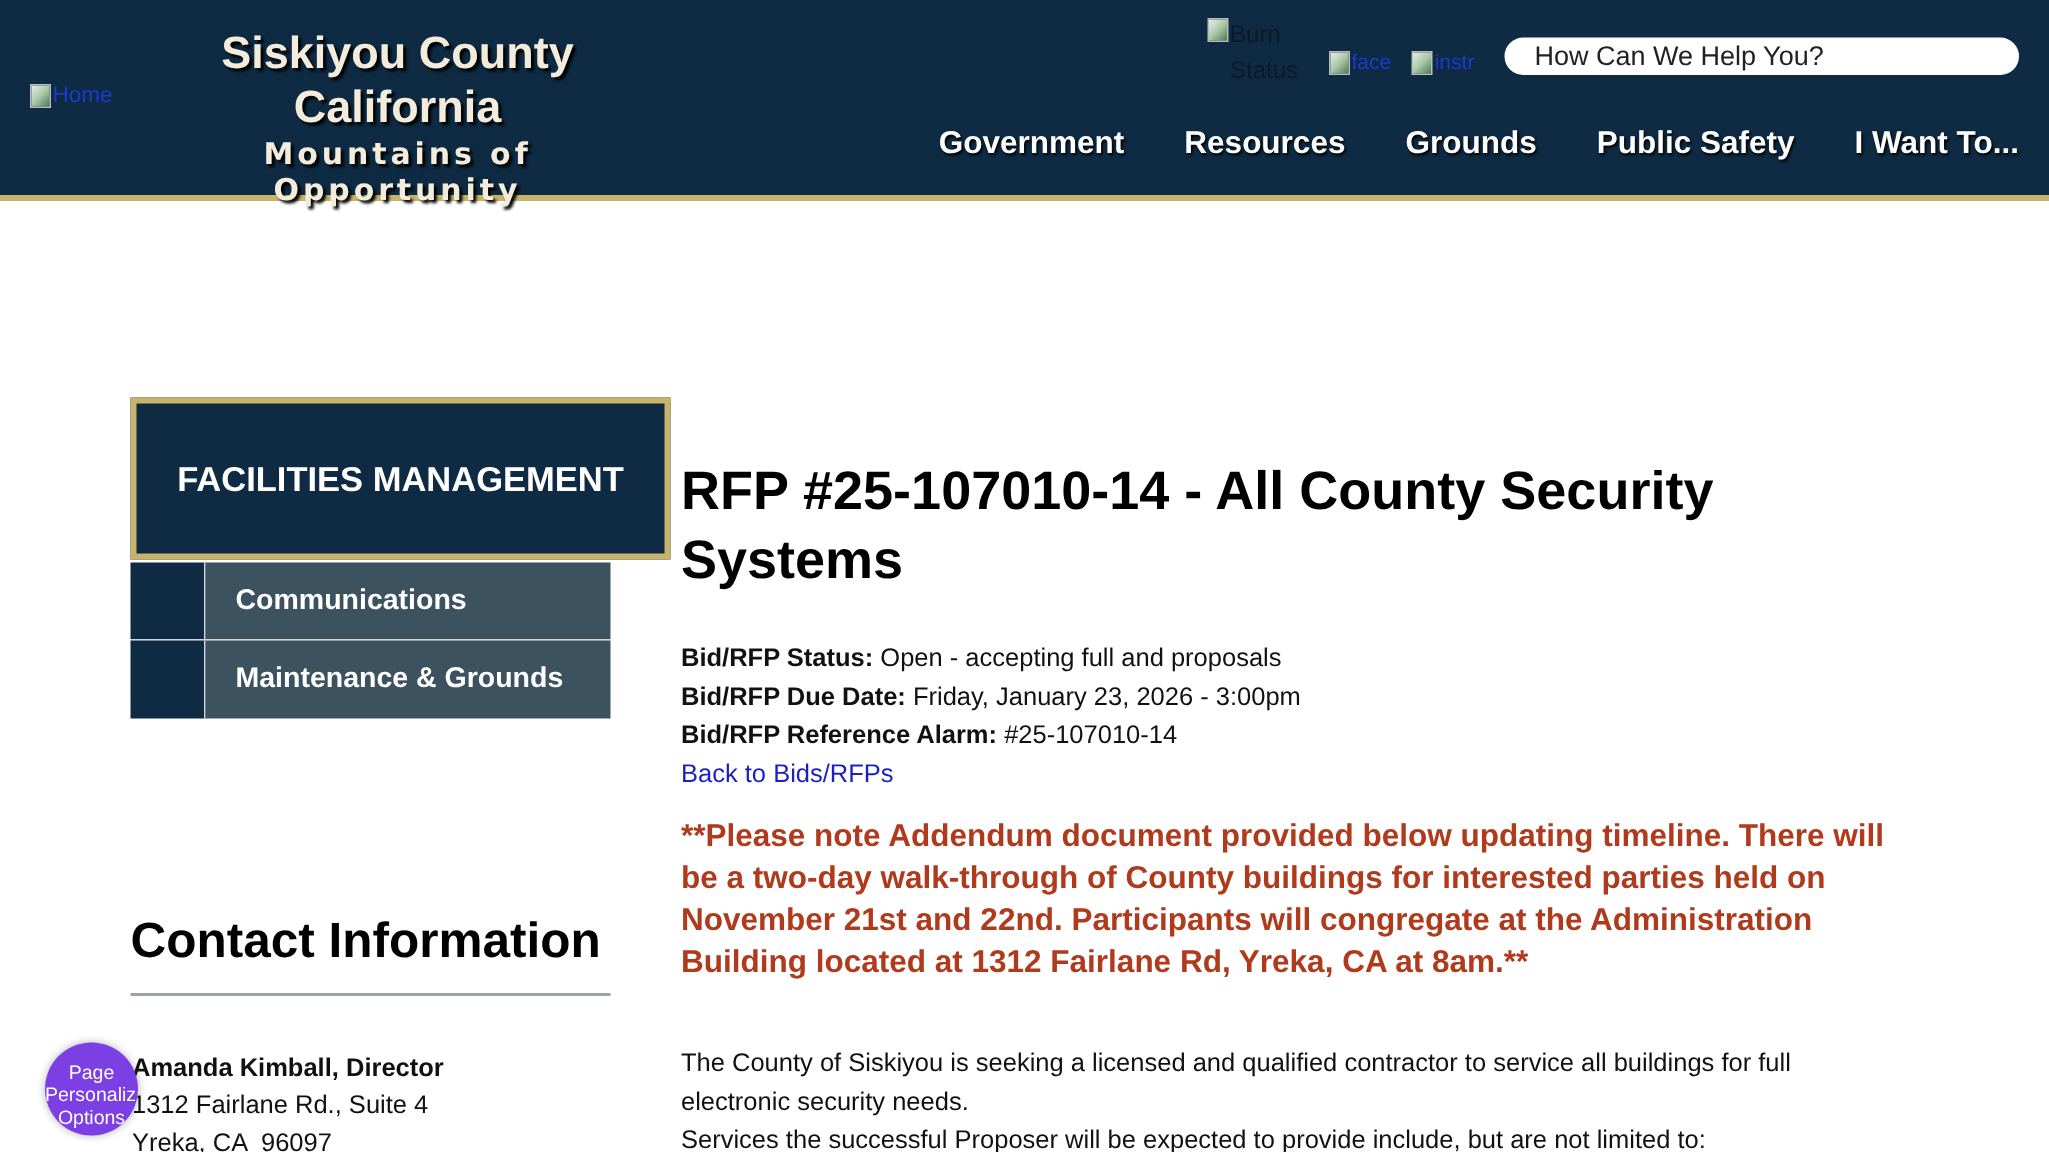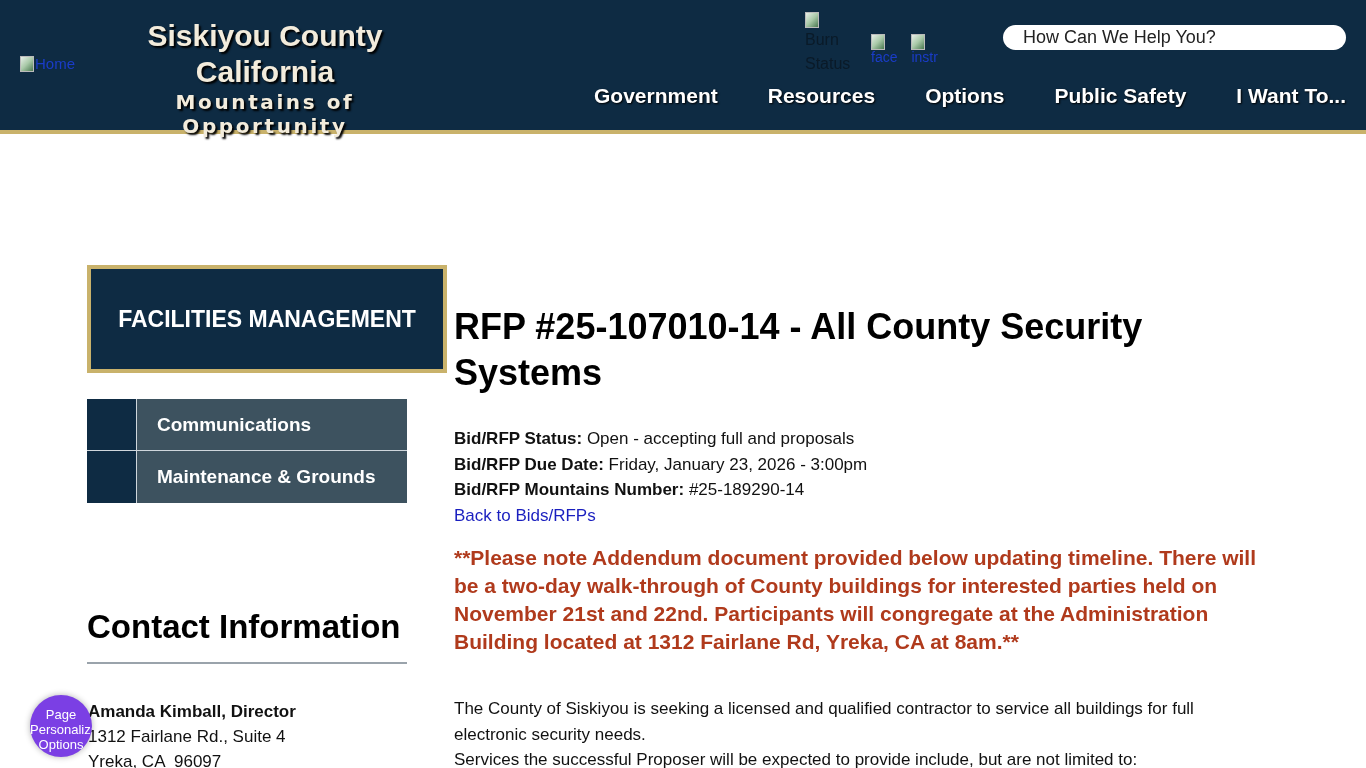--- a/index.html
+++ b/index.html
@@ -3,30 +3,30 @@
 <meta charset="utf-8">
 <style>
   * { box-sizing: border-box; margin: 0; padding: 0; }
   html, body { width: 1366px; height: 768px; overflow: hidden; background: #ffffff; font-family: "Liberation Sans", sans-serif; color: #111; }
   .header { position: absolute; left: 0; top: 0; width: 1366px; height: 134px; background: #0e2b43; border-bottom: 4px solid #c9b26b; }
   .home-logo { position: absolute; left: 20px; top: 55px; color: #1a3cc8; font-size: 15px; display: flex; align-items: center; }
   .broken-img { display: inline-block; width: 14px; height: 16px; background: linear-gradient(135deg, #e8efe9 0%, #a9c9a8 50%, #4b7a52 100%); border: 1px solid #bbb; margin-right: 1px; }
   .site-title { position: absolute; left: 100px; top: 18px; width: 330px; text-align: center; color: #f3ecdc; font-weight: bold; font-size: 30px; line-height: 36px; text-shadow: 2px 2px 2px #000; }
   .site-tagline { position: absolute; left: 100px; top: 90px; width: 330px; text-align: center; color: #f3ecdc; font-size: 20px; letter-spacing: 2.6px; font-family: "DejaVu Sans", sans-serif; text-shadow: 2px 2px 2px #000; font-weight: bold; }
   .quick-icons { position: absolute; left: 805px; top: 12px; display: flex; align-items: flex-start; gap: 14px; }
-  .qi { display: flex; flex-direction: column; font-size: 16px; line-height: 24px; color: #0a1a28; }
+  .qi { display: flex; flex-direction: row; font-size: 16px; line-height: 24px; color: #0a1a28; }
   .qi.small { margin-top: 22px; color: #1a3cc8; font-size: 14px; line-height: 14px; }
   .search { position: absolute; left: 1003px; top: 25px; width: 343px; height: 25px; background: #fff; border-radius: 20px; border: none; padding: 0 20px; font-size: 18px; color: #222; font-family: "Liberation Sans", sans-serif; outline: none; }
   .search::placeholder { color: #222; }
-  .nav { position: absolute; top: 84px; right: 20px; display: flex; gap: 50px; }
+  .nav { position: absolute; top: 84px; right: 20px; display: flex; gap: 40px; }
   .nav a { color: #fff; font-weight: bold; font-size: 21px; text-decoration: none; text-shadow: 1px 1px 2px #000; }
 
   .sidebar { position: absolute; left: 87px; top: 265px; width: 320px; }
   .dept-box { width: 360px; height: 108px; background: #0e2b43; border: 4px solid #c9b26b; display: flex; align-items: center; justify-content: center; text-align: center; color: #fff; font-weight: bold; font-size: 23px; line-height: 30px; }
-  .subnav { margin-top: 26px; text-align: right; }
+  .subnav { margin-top: 2px; text-align: right; }
   .subnav-item { display: flex; height: 52px; border-bottom: 1px solid #cfd6dc; }
   .subnav-item:last-child { border-bottom: none; }
   .subnav-marker { width: 50px; background: #0e2b43; border-right: 1px solid #cfd6dc; }
   .subnav-link { flex: 1; background: #3d525f; color: #fff; font-weight: bold; font-size: 19px; display: flex; align-items: center; padding-left: 20px; text-decoration: none; }
   .contact-title { position: absolute; left: 87px; top: 608px; font-size: 33px; font-weight: bold; color: #000; }
   .contact-divider { position: absolute; left: 87px; top: 662px; width: 320px; height: 2px; background: #9aa3ab; }
   .contact-block { position: absolute; left: 88px; top: 699px; font-size: 17px; line-height: 25px; color: #111; }
   .contact-block b { font-weight: bold; }
 
   .main { position: absolute; left: 454px; top: 280px; width: 830px; }
@@ -64,21 +64,21 @@
       <span class="broken-img"></span>
       <span>instr</span>
     </a>
   </div>
 
   <input class="search" type="text" placeholder="How Can We Help You?" style="">
 
   <nav class="nav">
     <a>Government</a>
     <a>Resources</a>
-    <a>Options</a>
+    <a>Grounds</a>
     <a>Public Safety</a>
     <a>I Want To...</a>
   </nav>
 </div>
 
 <aside class="sidebar">
   <div class="dept-box">FACILITIES MANAGEMENT</div>
   <div class="subnav">
     <div class="subnav-item">
       <span class="subnav-marker"></span>
@@ -97,21 +97,21 @@
   <b>Amanda Kimball, Director</b><br>
   <span>1312 Fairlane Rd., Suite 4</span><br>
   <span style="white-space:pre">Yreka, CA  96097</span>
 </div>
 
 <main class="main">
   <h1 class="page-title">RFP #25-107010-14 - All County Security Systems</h1>
   <div class="meta">
     <div><b>Bid/RFP Status:</b> <span>Open - accepting full and proposals</span></div>
     <div><b>Bid/RFP Due Date:</b> <span>Friday, January 23, 2026 - 3:00pm</span></div>
-    <div><b>Bid/RFP Mountains Number:</b> <span>#25-189290-14</span></div>
+    <div><b>Bid/RFP Reference Alarm:</b> <span>#25-107010-14</span></div>
     <a>Back to Bids/RFPs</a>
   </div>
   <p class="notice">**Please note Addendum document provided below updating timeline. There will be a two-day walk-through of County buildings for interested parties held on November 21st and 22nd. Participants will congregate at the Administration Building located at 1312 Fairlane Rd, Yreka, CA at 8am.**</p>
   <div class="body-text">
     <p>The County of Siskiyou is seeking a licensed and qualified contractor to service all buildings for full electronic security needs.</p>
     <p>Services the successful Proposer will be expected to provide include, but are not limited to:</p>
   </div>
   <ul class="services-list">
     <li>Security Alarm systems</li>
   </ul>

